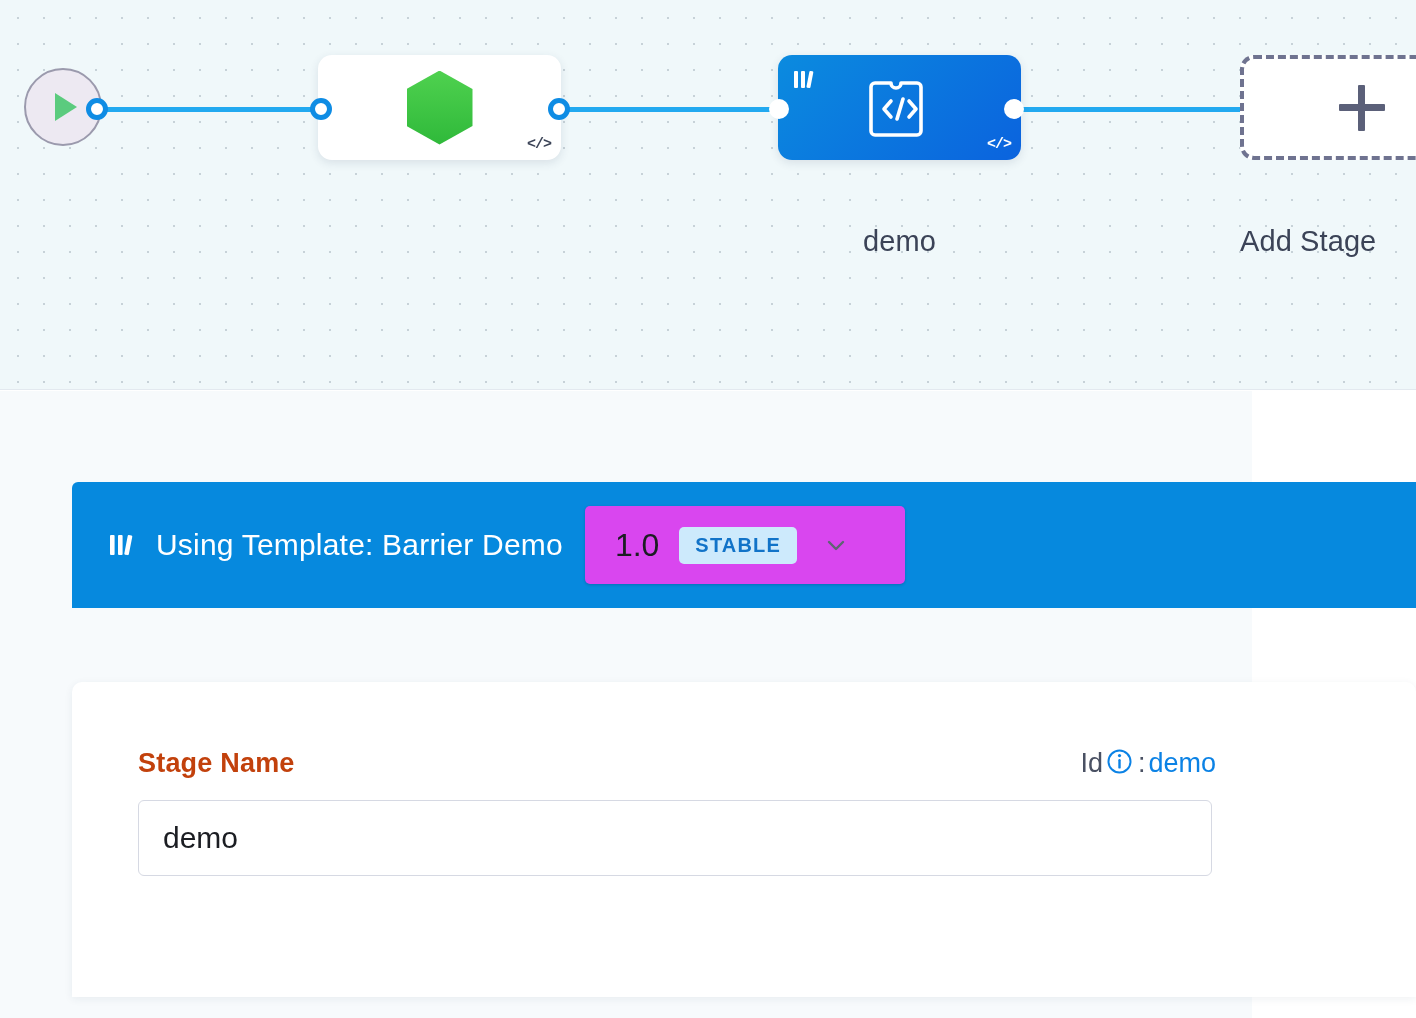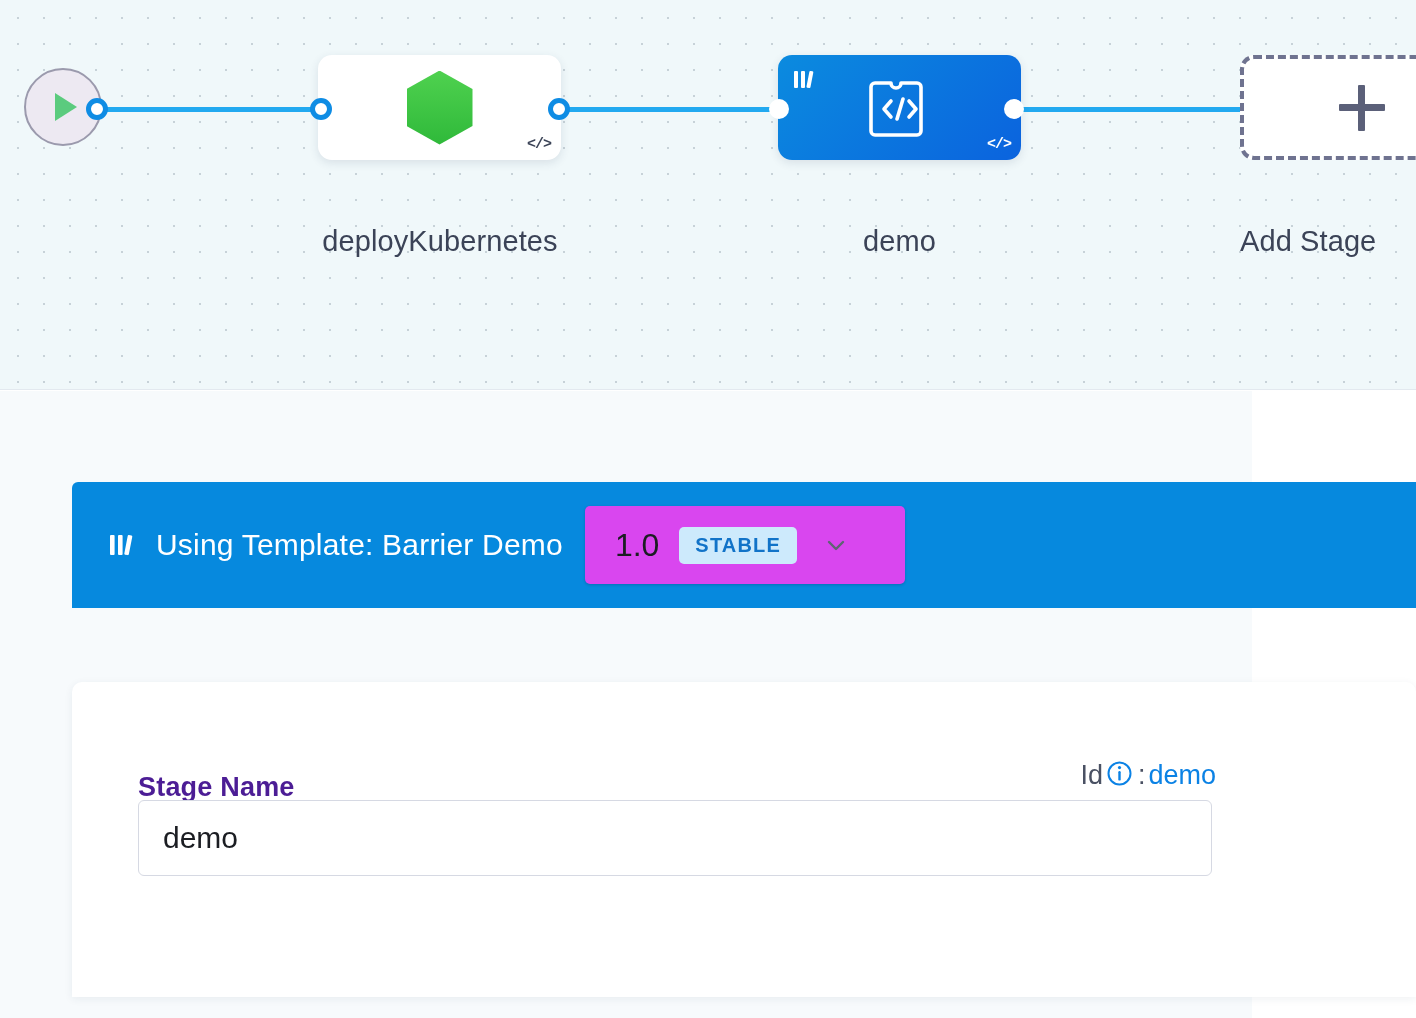--- a/index.html
+++ b/index.html
@@ -163,21 +163,21 @@
     position: absolute; left: 72px; top: 291px;
     width: 1344px; height: 315px;
     background: #ffffff; border-radius: 10px 10px 0 0;
     box-shadow: 0 2px 8px rgba(30,50,80,.07);
   }
 
   .field-head {
     position: absolute; left: 66px; top: 66px; right: 200px;
     display: flex; align-items: center; justify-content: space-between;
   }
-  .field-label { font-size: 27px; font-weight: 700; color: #4c1d95; letter-spacing: .2px; margin-top: 24px; }
+  .field-label { font-size: 27px; font-weight: 700; color: #c2410c; letter-spacing: .2px; }
   .id-line { display: flex; align-items: center; gap: 3px; }
   .id-text { font-size: 27px; color: #4a5163; }
   .id-colon { font-size: 27px; color: #4a5163; margin-left: 2px; }
   .id-value { font-size: 27px; color: #0b82e5; }
 
   .name-input {
     position: absolute; left: 66px; top: 118px;
     width: 1074px; height: 76px;
     border: 1.6px solid #d6d9e3; border-radius: 6px;
     background: #ffffff;
@@ -232,21 +232,20 @@
       </span>
       <span class="corner-code">&lt;/&gt;</span>
     </div>
     <div class="port p3 plain"></div>
     <div class="port p4 plain"></div>
 
     <div class="add-stage">
       <span class="plus-icon"></span>
     </div>
 
-    <div class="node-label l-k8s">deployKubernetes</div>
     <div class="node-label l-demo">demo</div>
     <div class="node-label l-add">Add Stage</div>
   </div>
 
   <div class="panel">
 
     <div class="tmpl-bar">
       <span class="lib-icon">
         <svg width="30" height="30" viewBox="0 0 30 30">
           <rect x="2" y="5" width="4.6" height="20" rx="1" fill="#ffffff"></rect>

